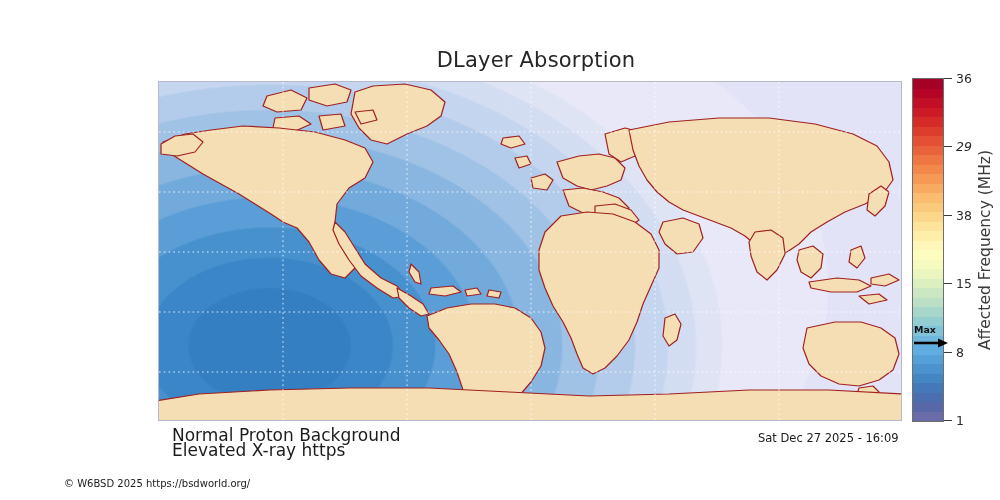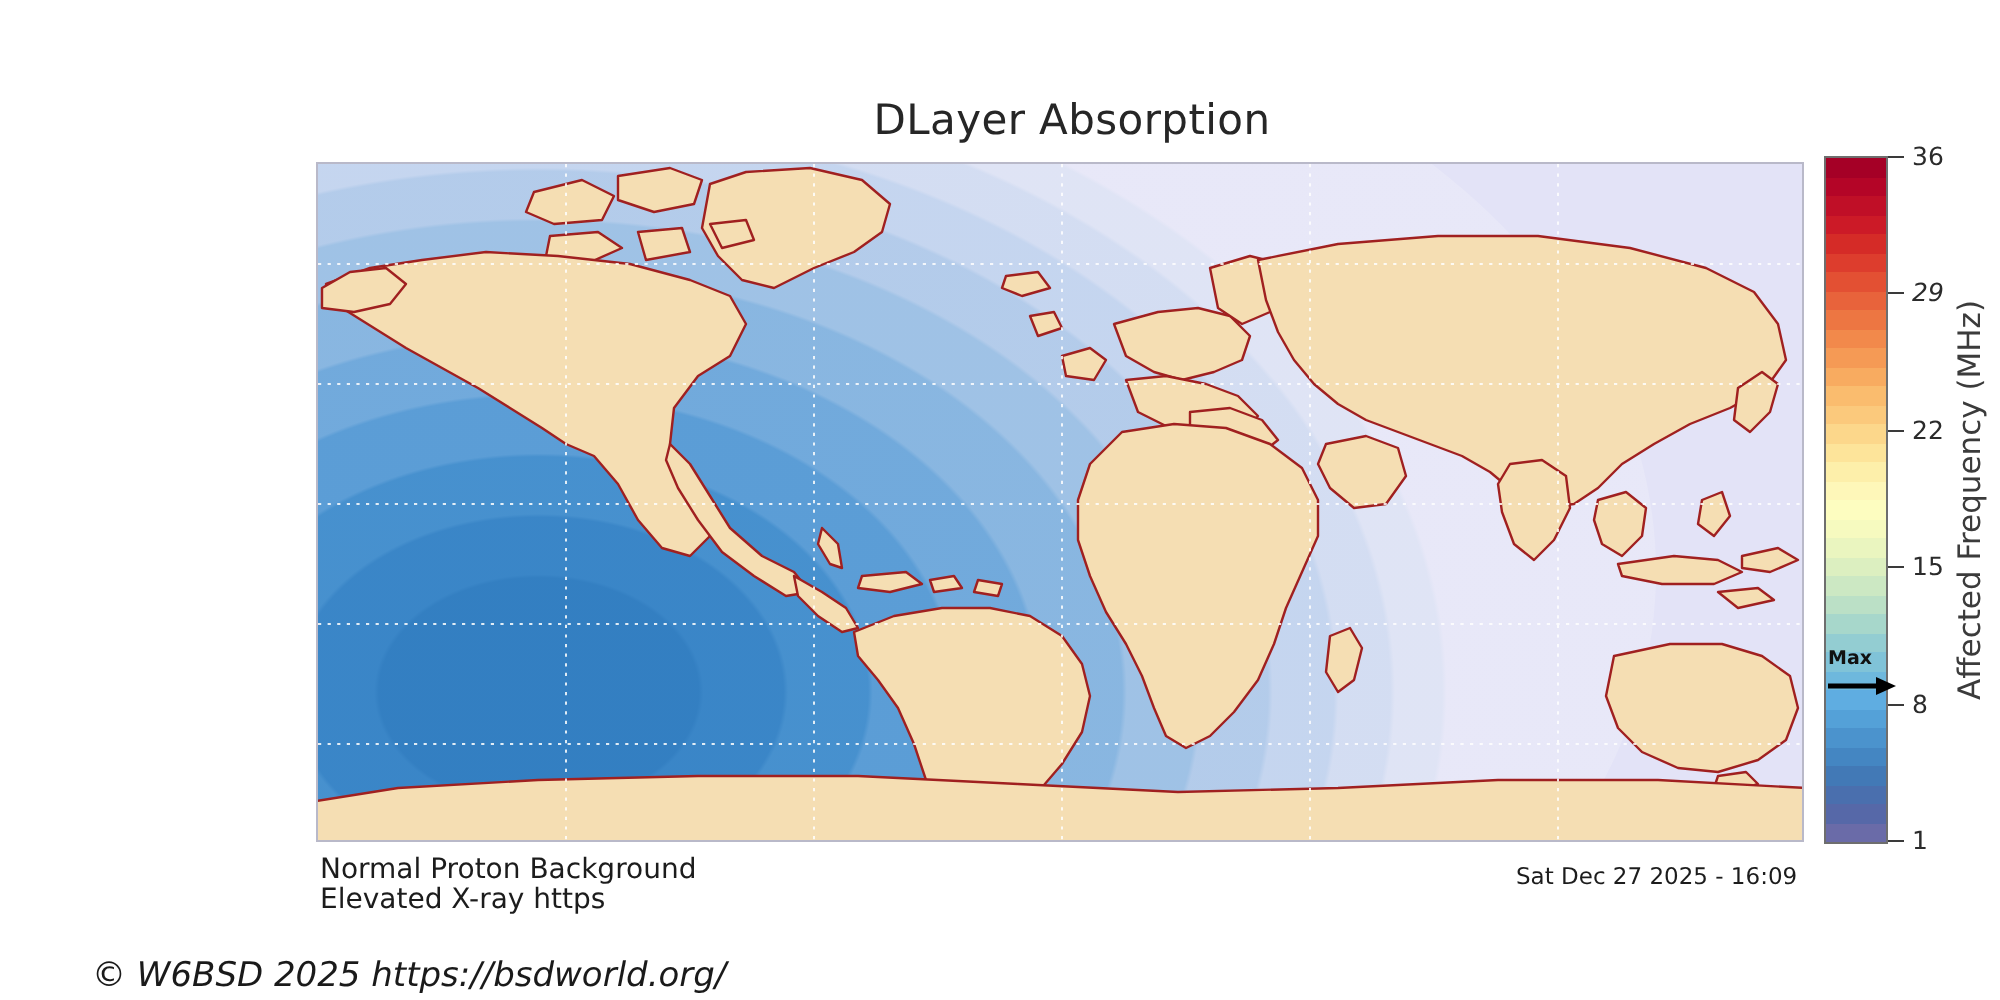--- a/index.html
+++ b/index.html
@@ -39,23 +39,23 @@
   }
   .cb-title span{
     transform:rotate(-90deg);white-space:nowrap;font-size:15.5px;color:#3b3b3b;
   }
   
   .max-marker{position:absolute;left:876px;top:330px;width:60px;height:34px;pointer-events:none;text-decoration:underline;}
   .max-label{position:absolute;left:2px;top:0px;font-size:9.5px;color:#111;font-weight:600;}
   .max-arrow{position:absolute;left:2px;top:14px;width:34px;height:10px;}
 
   
-  .ann-left{position:absolute;left:124px;top:428px;font-size:14px;color:#1c1c1c;line-height:14.5px;}
+  .ann-left{position:absolute;left:136px;top:428px;font-size:17px;color:#1c1c1c;line-height:14.5px;}
   .ann-right{position:absolute;left:722px;top:431px;font-size:11.5px;color:#1c1c1c;}
-  .footer{position:absolute;left:10px;top:478px;font-size:17px;color:#1a1a1a;font-style:italic;}
+  .footer{position:absolute;left:28px;top:478px;font-size:10px;color:#1a1a1a;}
 </style>
 </head>
 <body>
 
 <div id="root">
 
   <div class="title">DLayer Absorption</div>
 
   <div class="map-frame">
     <svg class="map-svg" viewBox="0 0 744 340" preserveAspectRatio="none">
@@ -236,21 +236,21 @@
       <div class="cbar-band" style="background: rgb(74, 111, 174); height: 9.5px;"></div>
       <div class="cbar-band" style="background: rgb(86, 104, 168); height: 9.5px;"></div>
       <div class="cbar-band" style="background: rgb(106, 107, 168); height: 9.5px;"></div>
     </div>
   <div class="cb-ticks" id="cb-ticks">
       <div class="cb-tick" style="top: 0px;"></div>
       <div class="cb-tlabel" style="top: 0px;">36</div>
       <div class="cb-tick" style="top: 68.4px;"></div>
       <div class="cb-tlabel" style="top: 68.4px; font-style: italic;">29</div>
       <div class="cb-tick" style="top: 136.8px;"></div>
-      <div class="cb-tlabel" style="top: 136.8px;">22</div>
+      <div class="cb-tlabel" style="top: 136.8px;">38</div>
       <div class="cb-tick" style="top: 205.2px;"></div>
       <div class="cb-tlabel" style="top: 205.2px;">15</div>
       <div class="cb-tick" style="top: 273.6px;"></div>
       <div class="cb-tlabel" style="top: 273.6px;">8</div>
       <div class="cb-tick" style="top: 342px;"></div>
       <div class="cb-tlabel" style="top: 342px;">1</div>
     </div>
 
   <div class="max-marker" style="top: 323.737px;">
     <div class="max-label">Max</div>

